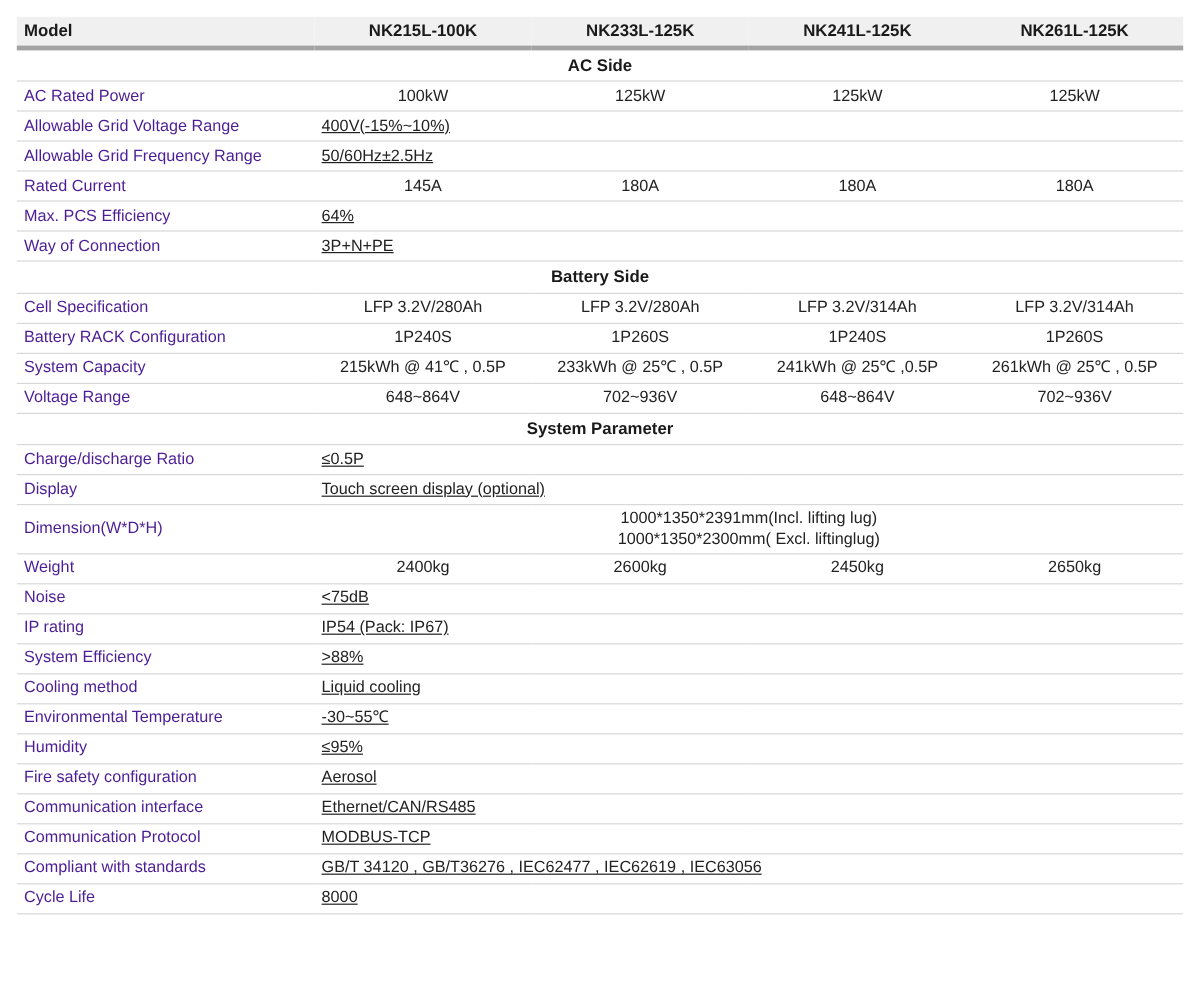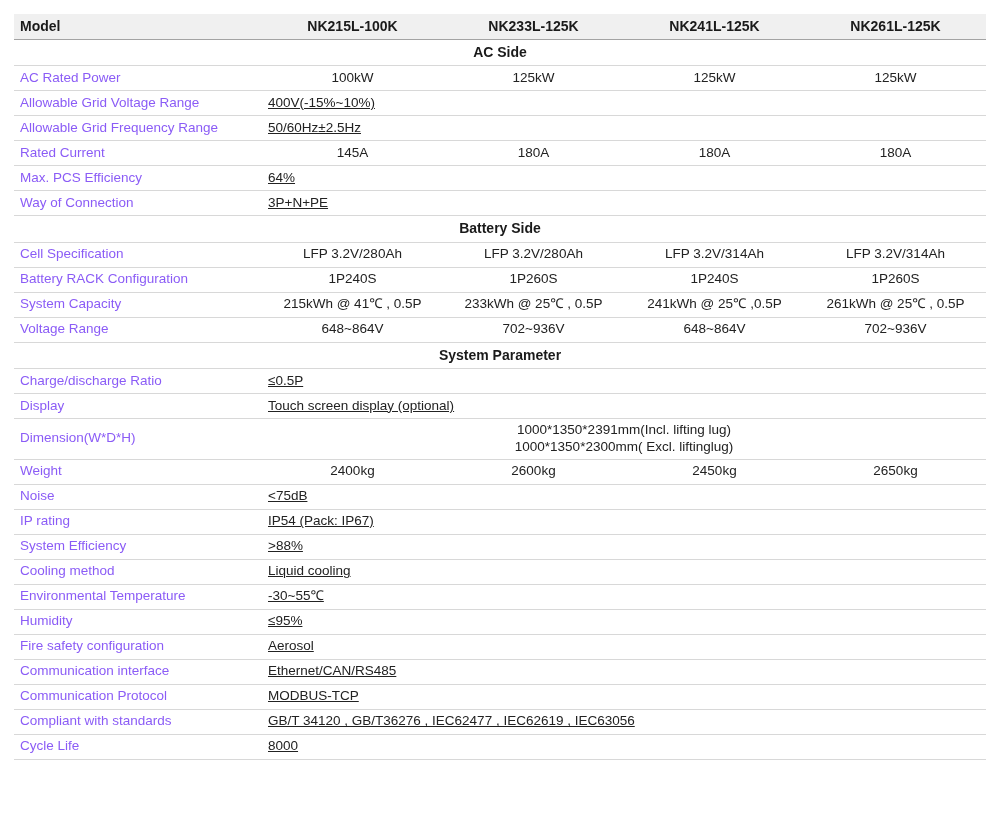--- a/index.html
+++ b/index.html
@@ -43,21 +43,21 @@
   }
 
   
   tr.header-row {
     background: #f0f0f0;
     height: 34px;
   }
   tr.header-row th {
     font-weight: bold;
     font-size: 14px;
-    border-bottom: 1px solid #a3a3a3;
+    border-bottom: 4px solid #a3a3a3;
     color: #1a1a1a;
   }
   th.model-label {
     text-align: left;
     padding-left: 12px;
   }
   th.model-col {
     text-align: center;
   }
 
@@ -69,21 +69,21 @@
     color: #1a1a1a;
     border-bottom: 1px solid #d8d8d8;
     background: #ffffff;
     padding-top: 4px;
     padding-bottom: 4px;
   }
 
   td.label {
     text-align: left;
     padding-left: 12px;
-    color: #8b5cf6;
+    color: #4c1d95;
   }
   td.val {
     text-align: center;
   }
   td.span {
     text-align: left;
     text-decoration: underline;
   }
   td.multiline {
     text-align: center;

